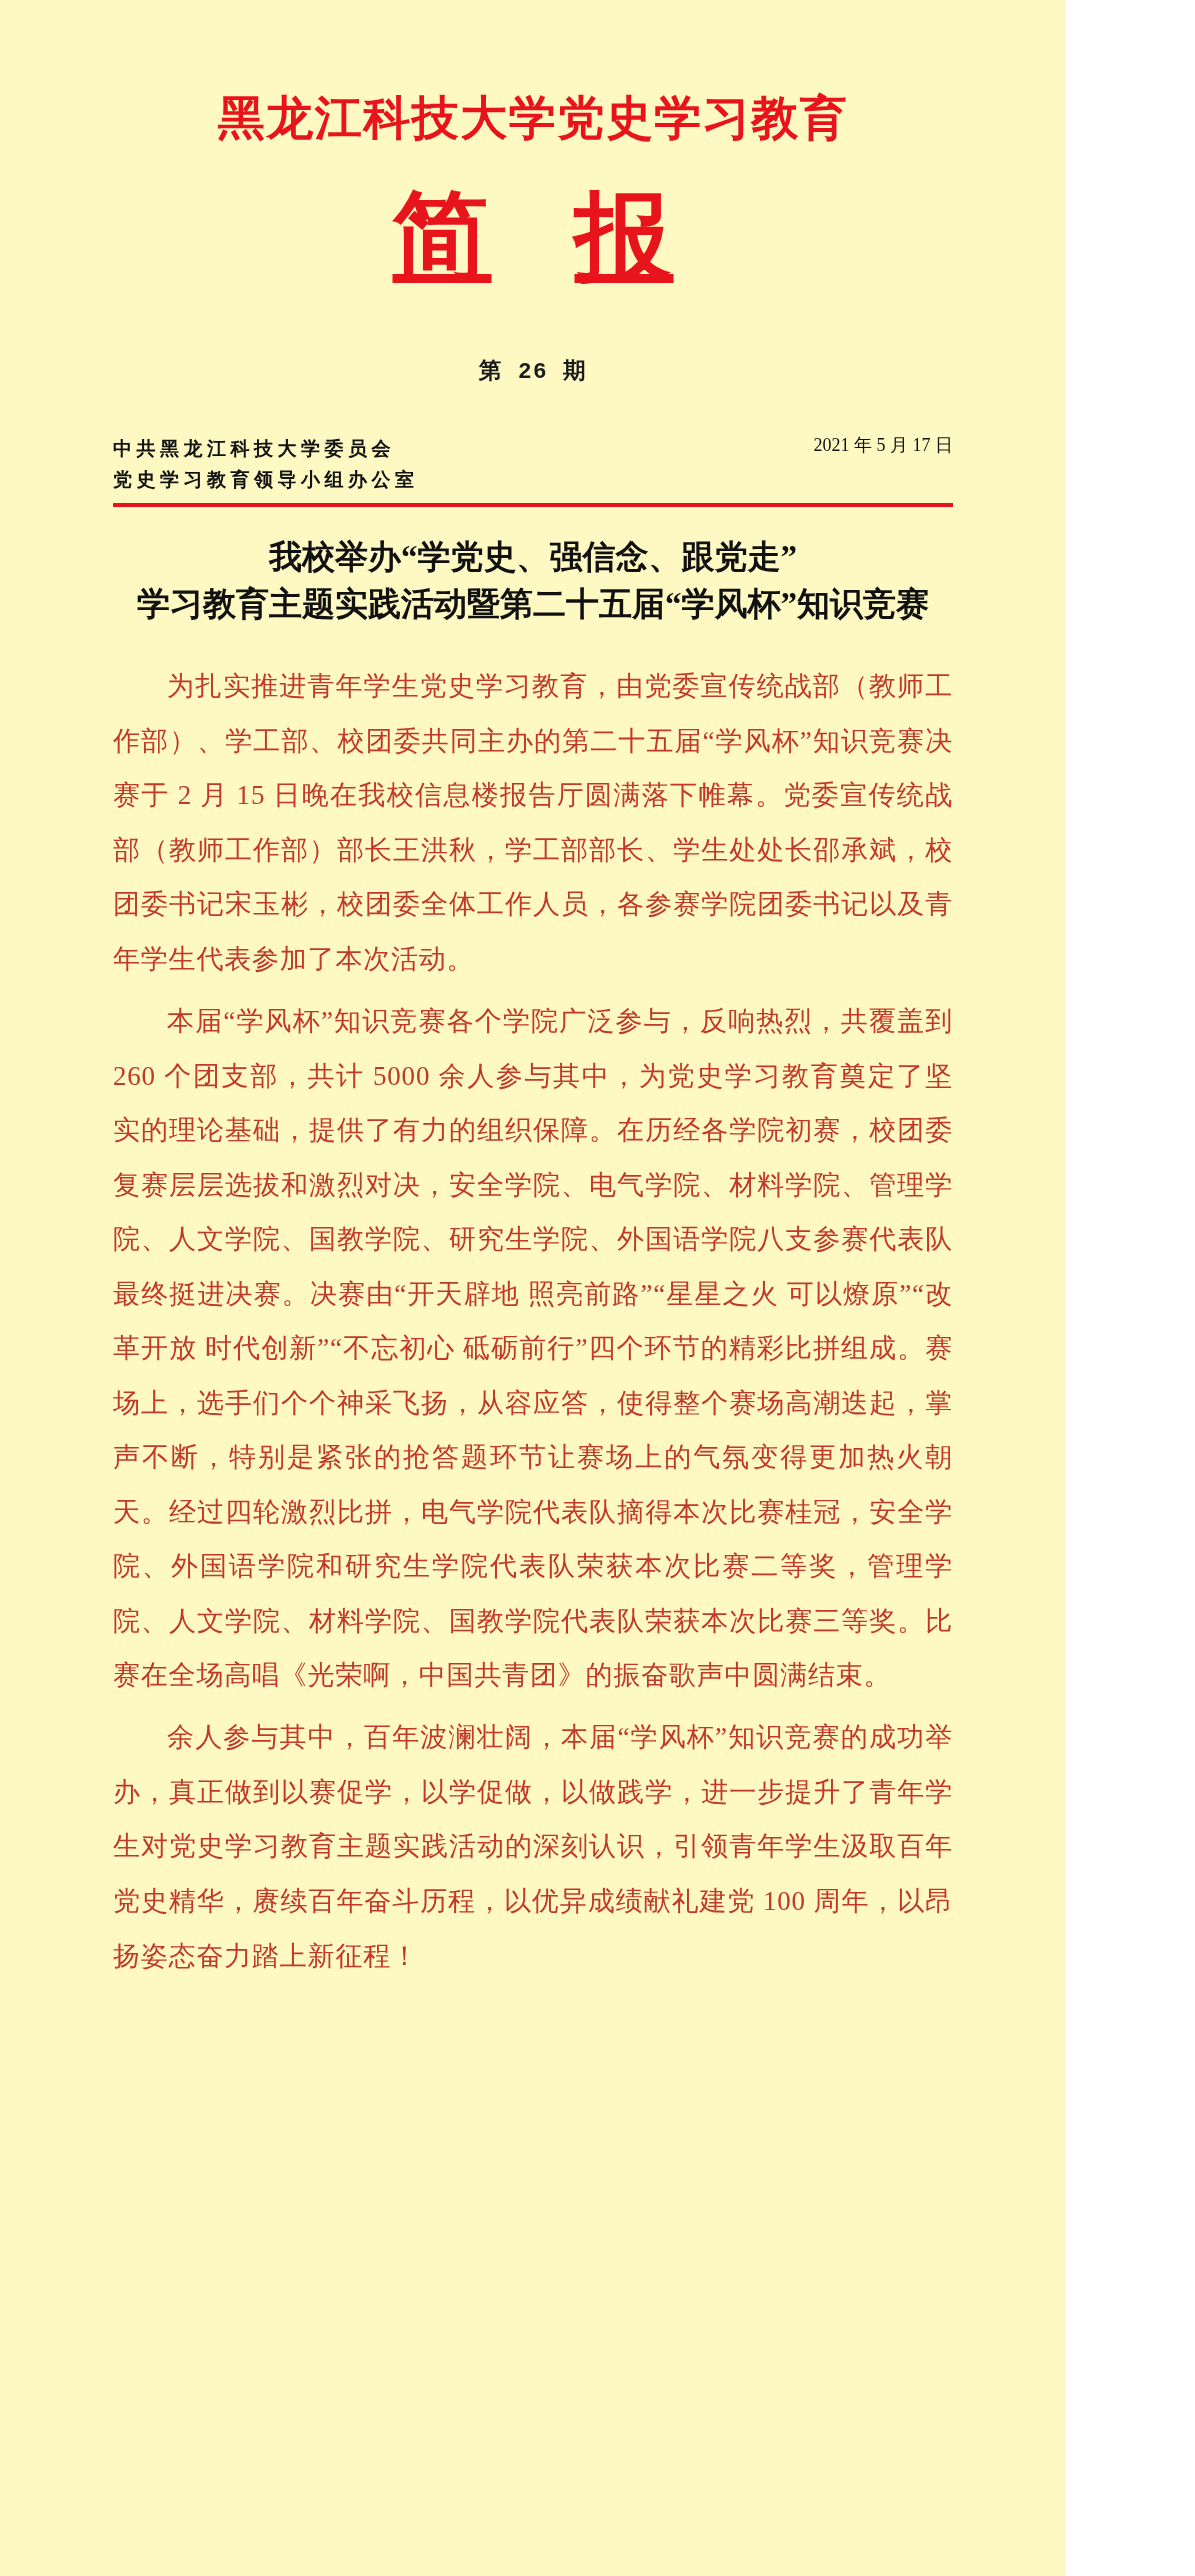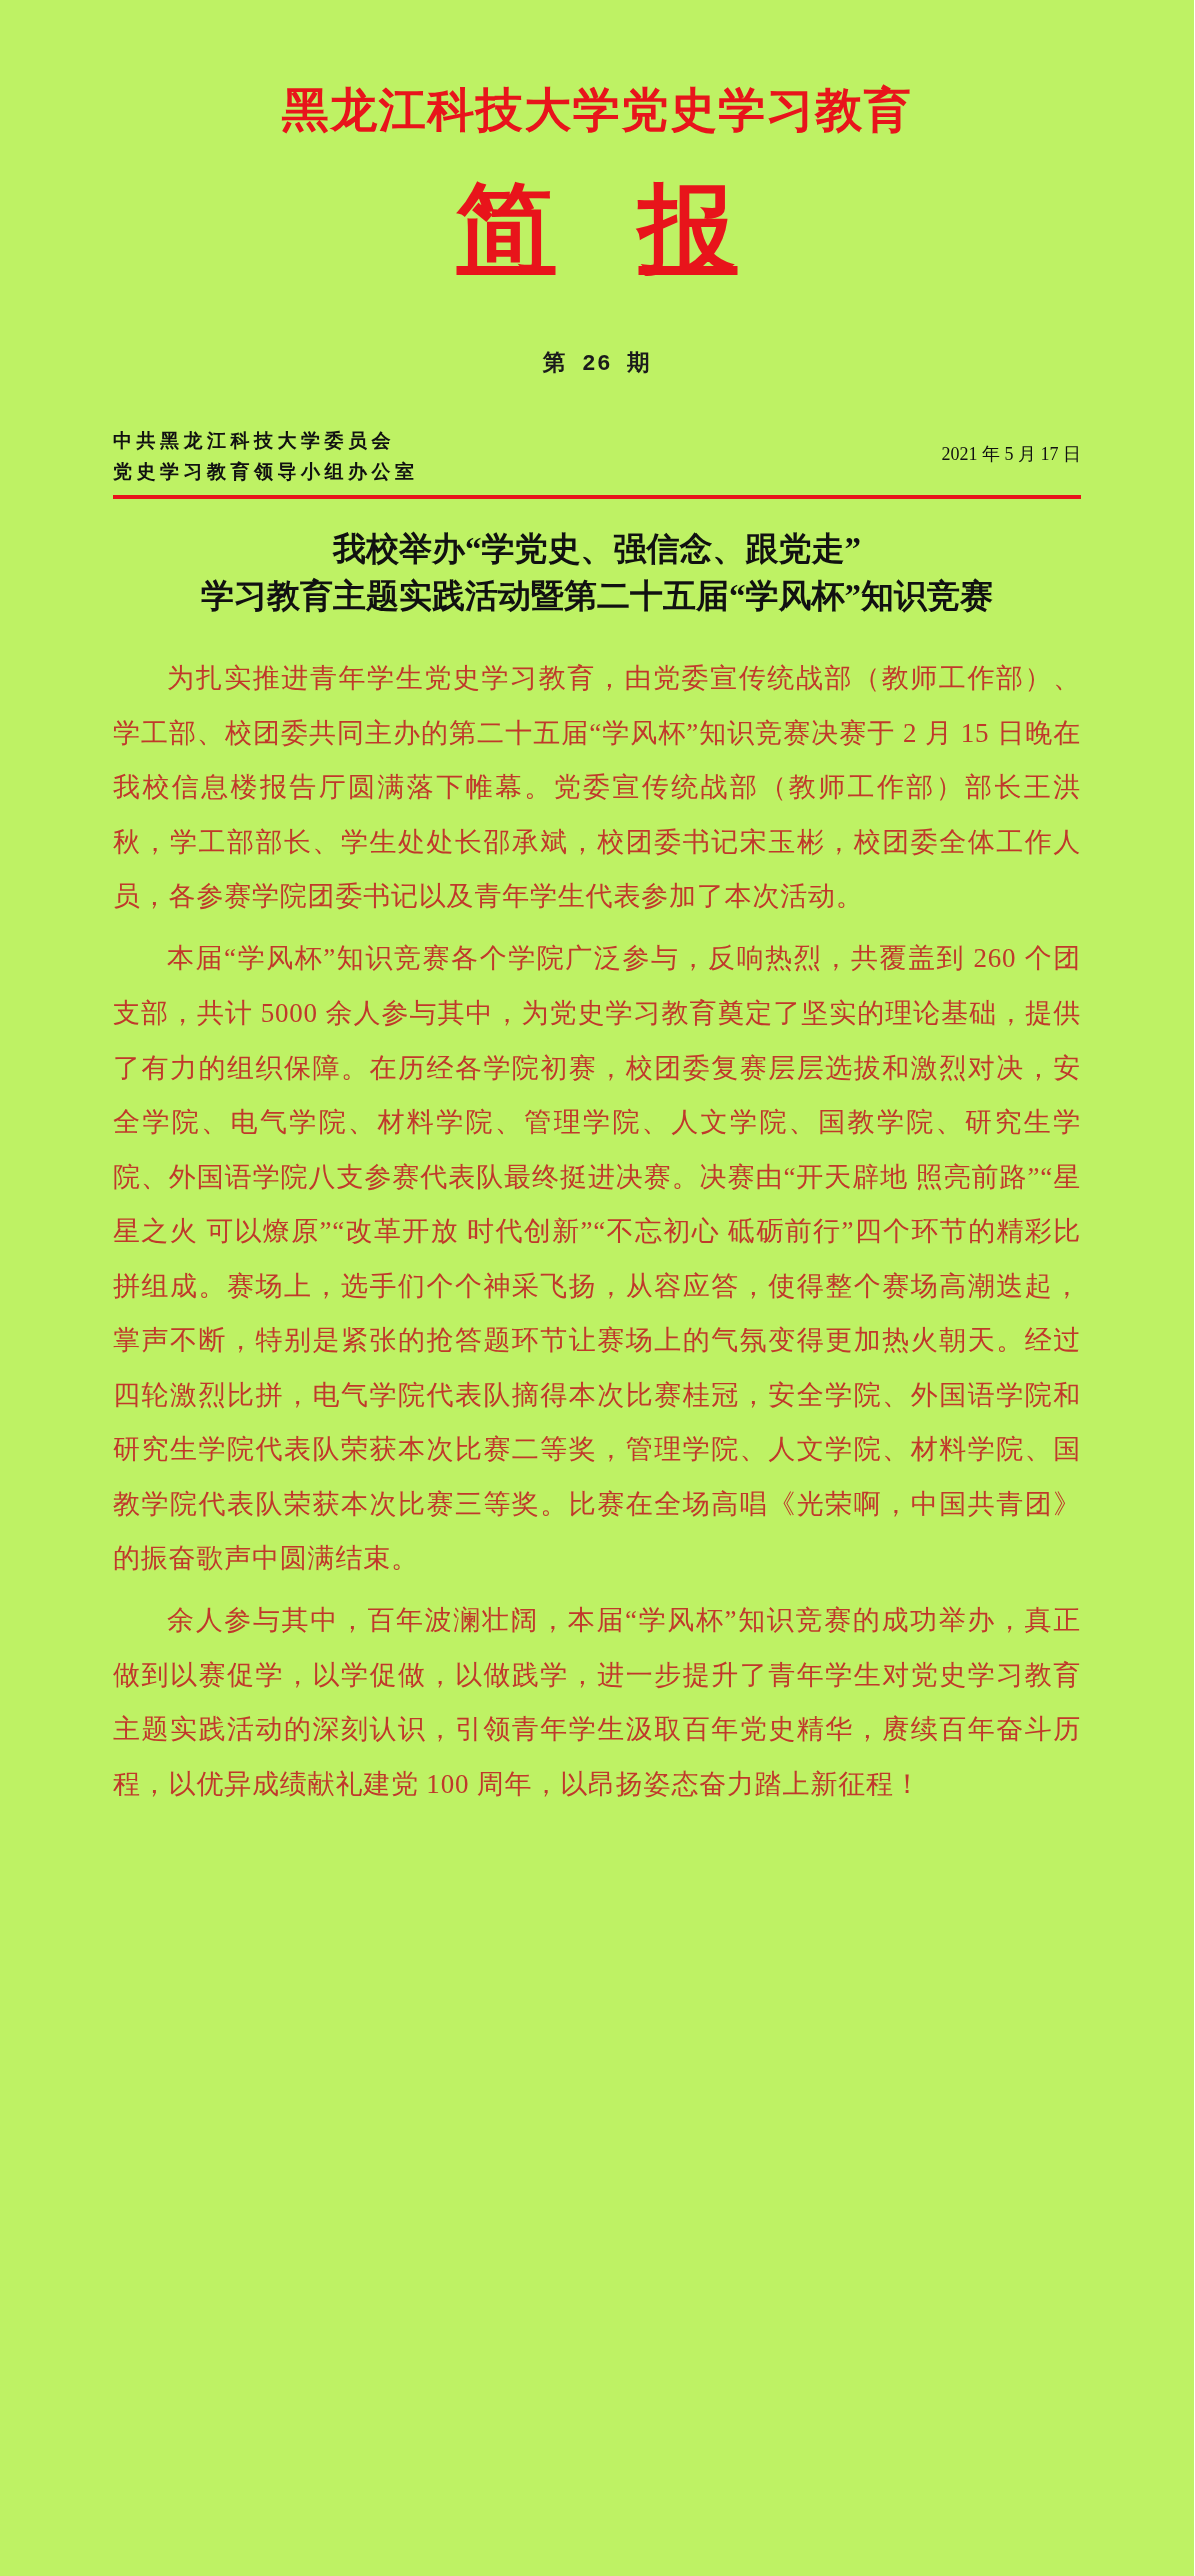--- a/index.html
+++ b/index.html
@@ -8,25 +8,25 @@
     background: #ffffff;
   }
   body {
     width: 1195px;
     min-height: 2576px;
     font-family: "Liberation Serif", "DejaVu Serif", serif;
     color: #c0392b;
   }
   .page {
     position: relative;
-    width: 1194px;
+    width: 1066px;
     min-height: 2576px;
     box-sizing: border-box;
-    padding: 0 113px;
-    background: #bef264;
+    padding: 8px 113px;
+    background: #fef9c3;
   }
 
   
   .masthead {
     padding-top: 83px;
     text-align: center;
   }
   .masthead-title {
     font-family: "Liberation Serif", "DejaVu Serif", serif;
     font-weight: bold;
@@ -57,21 +57,21 @@
     font-weight: bold;
     color: #1b1b1b;
     letter-spacing: 1.5px;
     font-family: Liberation Mono, monospace;
   }
 
   
   .orgline {
     margin-top: 47px;
     display: flex;
-    align-items: center;
+    align-items: flex-start;
     justify-content: space-between;
   }
   .org-block {
     font-size: 19px;
     font-weight: bold;
     color: #111111;
     line-height: 1.65;
     letter-spacing: 4.5px;
     white-space: nowrap;
   }

